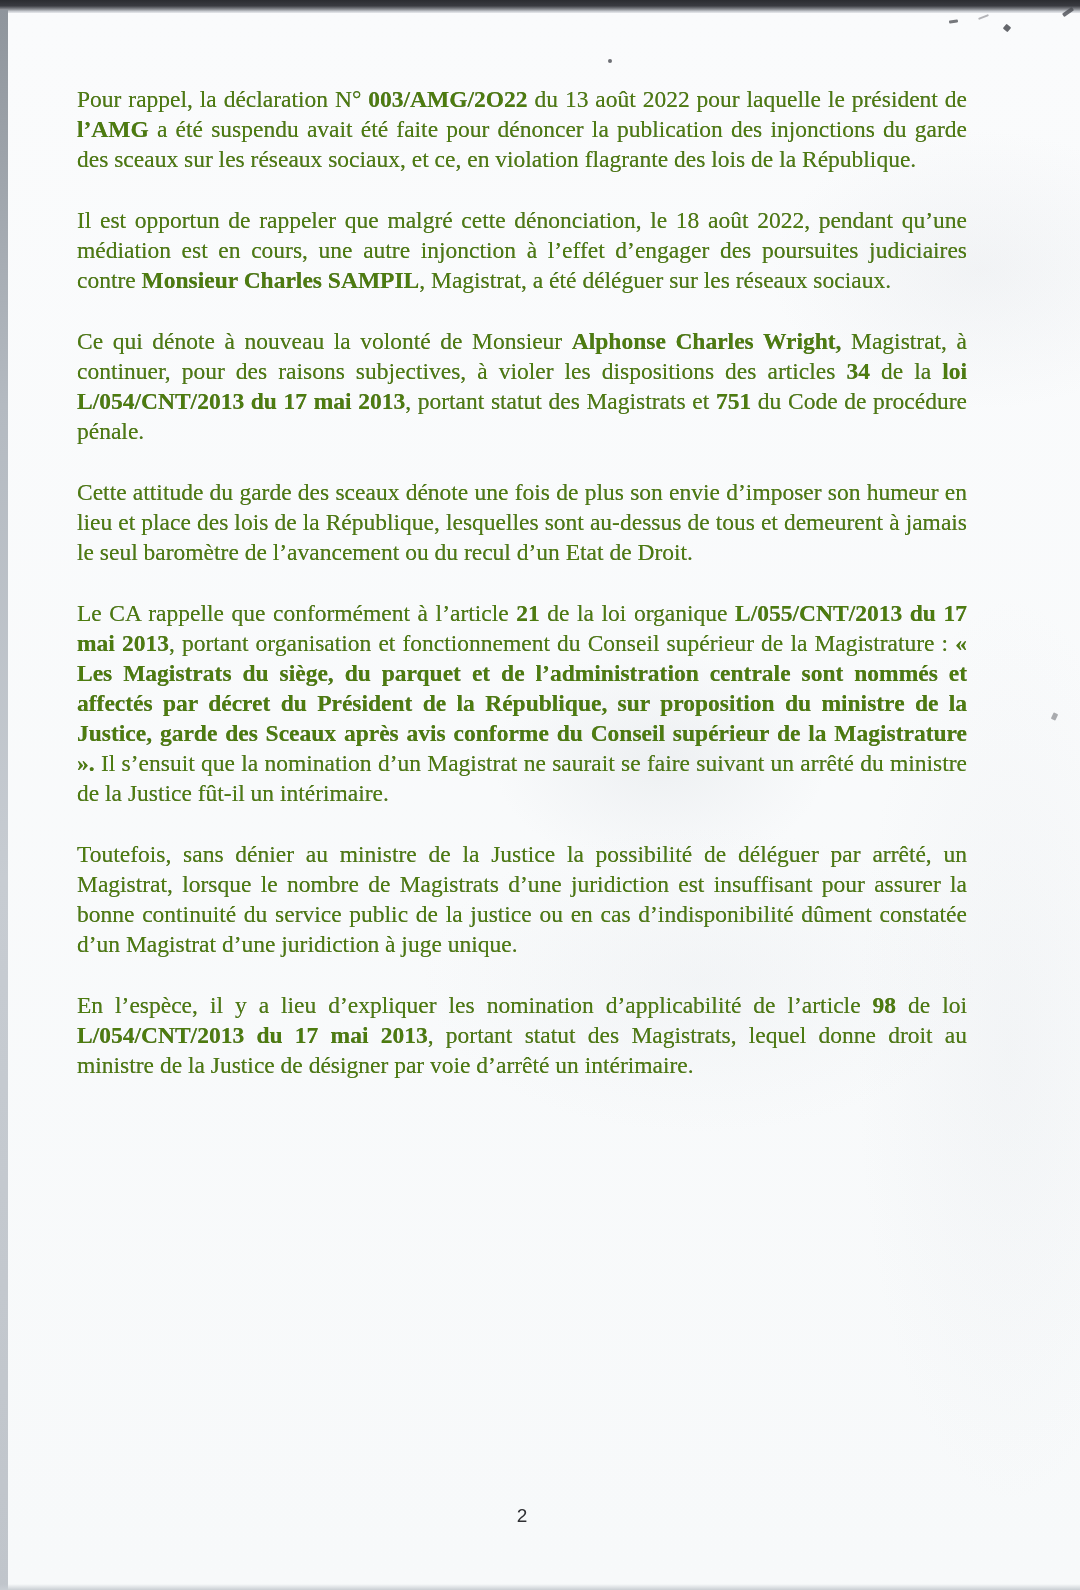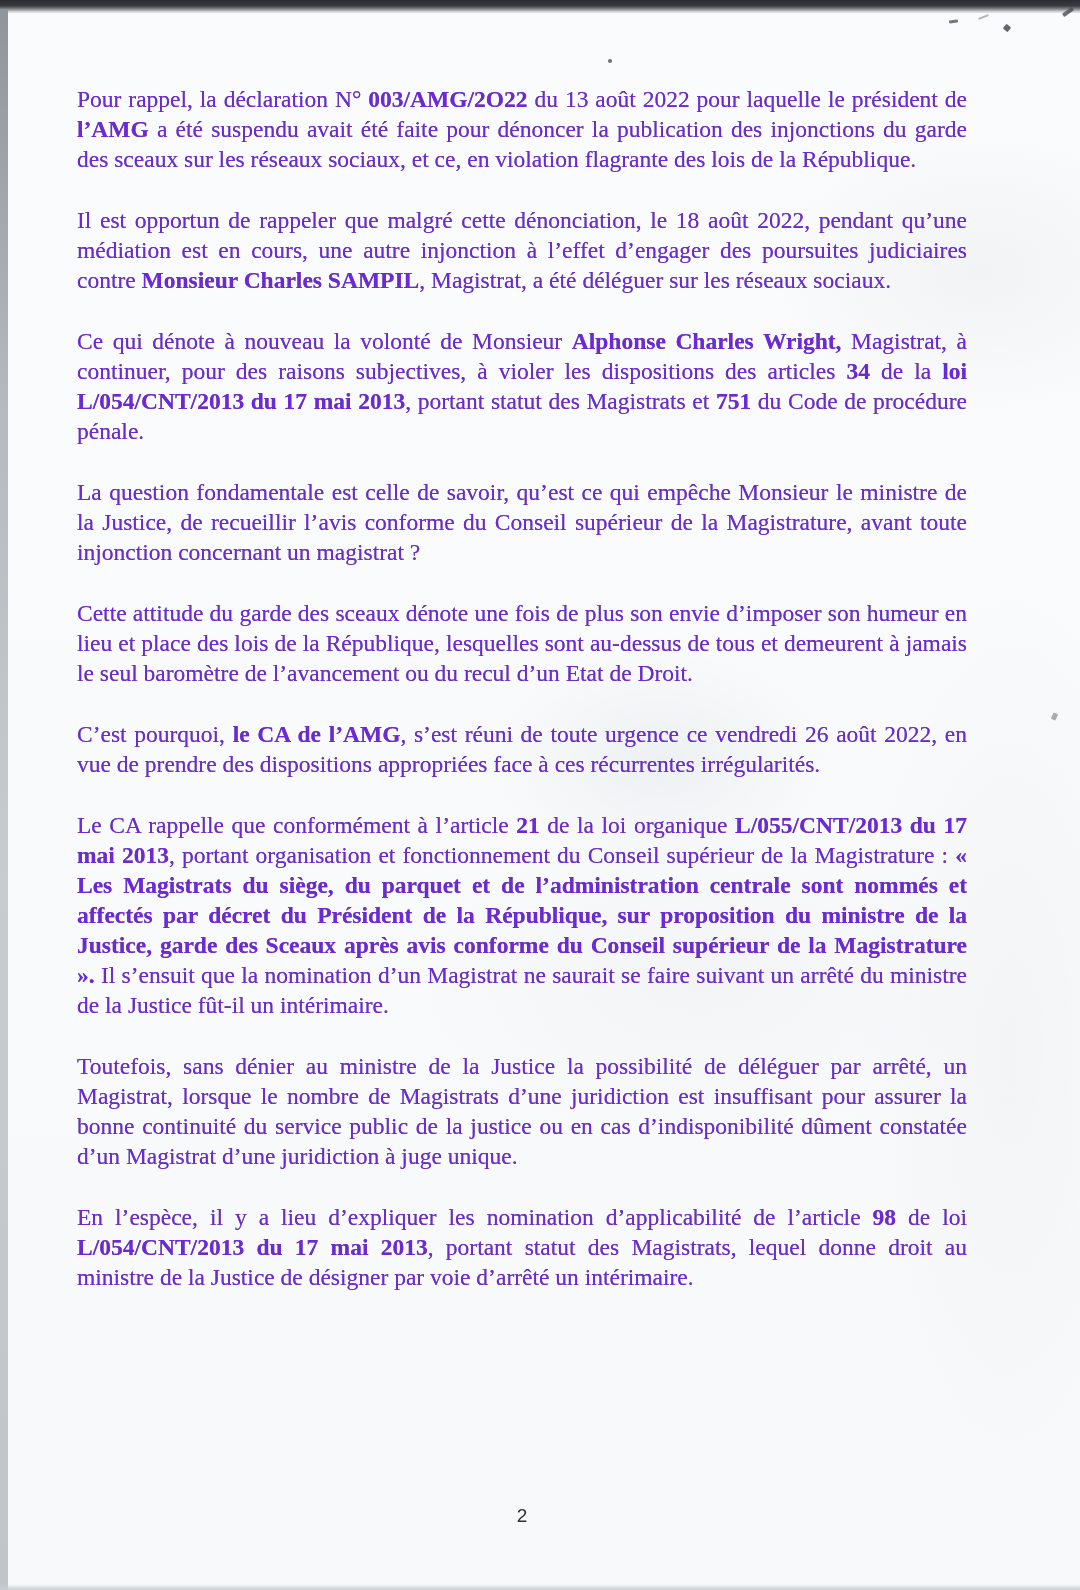--- a/index.html
+++ b/index.html
@@ -36,21 +36,21 @@
   .mark-d { left: 608px; top: 59px; width: 4px; height: 4px; border-radius: 50%; opacity:.8; }
   .mark-e { left: 1052px; top: 713px; width: 5px; height: 7px; transform: rotate(25deg); opacity:.45; }
   .mark-f { left: 1062px; top: 10px; width: 12px; height: 4px; transform: rotate(-35deg); opacity:.8; }
 
   
   .doc {
     position: absolute;
     left: 77px;
     top: 84px;
     width: 890px;
-    color: #6d28d9;
+    color: #4d7c0f;
     font-size: 23.5px;
     line-height: 30px;
     text-align: justify;
     text-shadow: 0 0 0.5px rgba(30,30,30,.55);
   }
   .doc p.para { margin: 0 0 31px 0; }
   .doc .b { font-weight: bold; }
   .doc .i { }
 
   .page-number {
@@ -73,21 +73,19 @@
 <div class="scan-mark mark-b"></div>
 <div class="scan-mark mark-c"></div>
 <div class="scan-mark mark-d"></div>
 <div class="scan-mark mark-e"></div>
 <div class="scan-mark mark-f"></div>
 
 <div class="doc">
     <p class="para"><span>Pour rappel, la déclaration N° </span><span class="b">003/AMG/2O22</span><span> du 13 août 2022 pour laquelle le président de </span><span class="b">l’AMG</span><span> a été suspendu avait été faite pour dénoncer la publication des injonctions du garde des sceaux sur les réseaux sociaux, et ce, en violation flagrante des lois de la République.</span></p>
     <p class="para"><span>Il est opportun de rappeler que malgré cette dénonciation, le 18 août 2022, pendant qu’une médiation est en cours, une autre injonction à l’effet d’engager des poursuites judiciaires contre </span><span class="b">Monsieur Charles SAMPIL</span><span>, Magistrat, a été déléguer sur les réseaux sociaux.</span></p>
     <p class="para"><span>Ce qui dénote à nouveau la volonté de Monsieur </span><span class="b">Alphonse Charles Wright,</span><span> Magistrat, à continuer, pour des raisons subjectives, à violer les dispositions des articles </span><span class="b">34</span><span> de la </span><span class="b">loi L/054/CNT/2013 du 17 mai 2013</span><span>, portant statut des Magistrats et </span><span class="b">751</span><span> du Code de procédure pénale.</span></p>
-    <p class="para"><span>La question fondamentale est celle de savoir, qu’est ce qui empêche Monsieur le ministre de la Justice, de recueillir l’avis conforme du Conseil supérieur de la Magistrature, avant toute injonction concernant un magistrat ?</span></p>
     <p class="para"><span>Cette attitude du garde des sceaux dénote une fois de plus son envie d’imposer son humeur en lieu et place des lois de la République, lesquelles sont au-dessus de tous et demeurent à jamais le seul baromètre de l’avancement ou du recul d’un Etat de Droit.</span></p>
-    <p class="para"><span>C’est pourquoi, </span><span class="b">le CA de l’AMG</span><span>, s’est réuni de toute urgence ce vendredi 26 août 2022, en vue de prendre des dispositions appropriées face à ces récurrentes irrégularités.</span></p>
     <p class="para"><span>Le CA rappelle que conformément à l’article </span><span class="b">21</span><span> de la loi organique </span><span class="b">L/055/CNT/2013 du 17 mai 2013</span><span>, portant organisation et fonctionnement du Conseil supérieur de la Magistrature : </span><span class="b i">« Les Magistrats du siège, du parquet et de l’administration centrale sont nommés et affectés par décret du Président de la République, sur proposition du ministre de la Justice, garde des Sceaux après avis conforme du Conseil supérieur de la Magistrature ».</span><span> Il s’ensuit que la nomination d’un Magistrat ne saurait se faire suivant un arrêté du ministre de la Justice fût-il un intérimaire.</span></p>
     <p class="para"><span>Toutefois, sans dénier au ministre de la Justice la possibilité de déléguer par arrêté, un Magistrat, lorsque le nombre de Magistrats d’une juridiction est insuffisant pour assurer la bonne continuité du service public de la justice ou en cas d’indisponibilité dûment constatée d’un Magistrat d’une juridiction à juge unique.</span></p>
     <p class="para"><span>En l’espèce, il y a lieu d’expliquer les nomination d’applicabilité de l’article </span><span class="b">98</span><span> de loi </span><span class="b">L/054/CNT/2013 du 17 mai 2013</span><span>, portant statut des Magistrats, lequel donne droit au ministre de la Justice de désigner par voie d’arrêté un intérimaire.</span></p>
   </div>
 
 <div class="page-number">2</div>
 
 </body></html>

